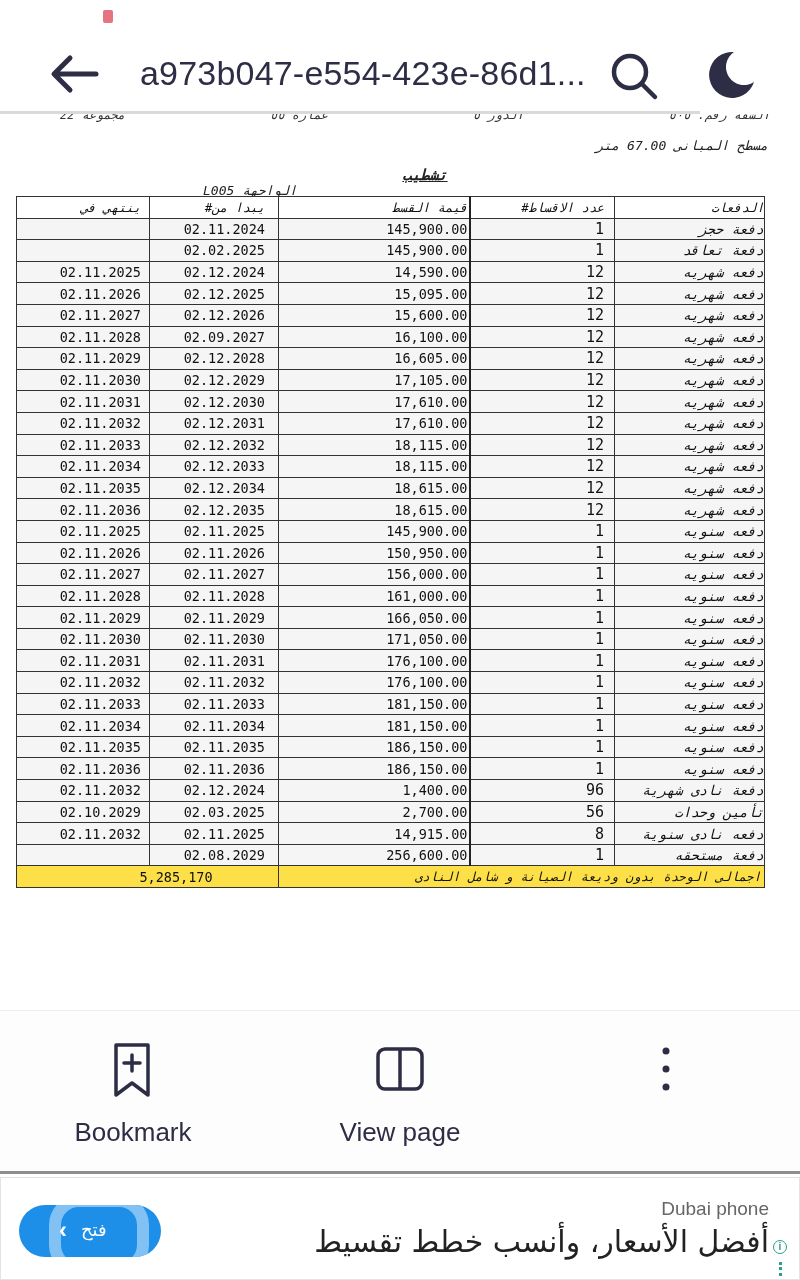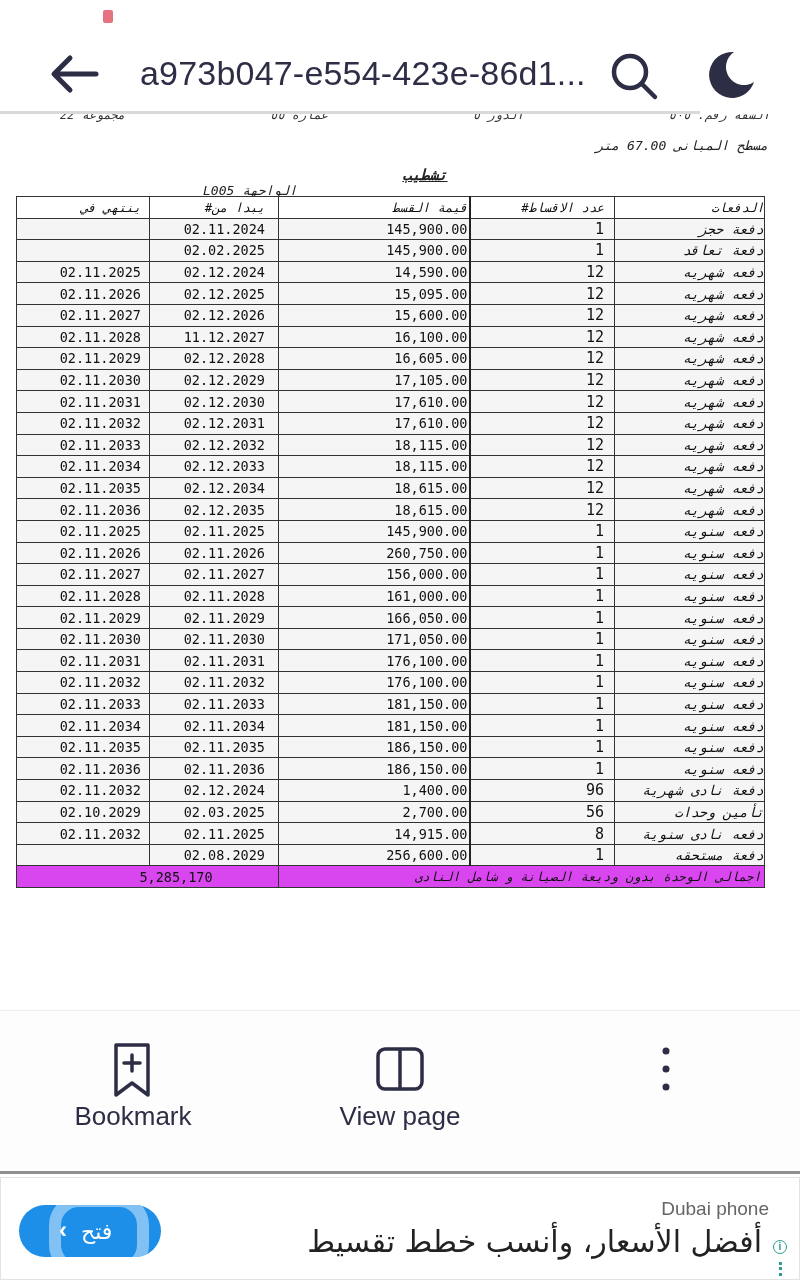--- a/index.html
+++ b/index.html
@@ -27,41 +27,41 @@
 
   table.pay { position: absolute; top: 82px; left: 16px; width: 749px; border-collapse: collapse; font-size: 13.5px; color: #111; }
   table.pay td { border: 1px solid #333; height: 21.6px; padding: 0 3px; background: #f5f5f5; white-space: nowrap; }
   table.pay td.c-end { width: 133px; text-align: right; padding-right: 8px; margin-top: 10px; }
   table.pay td.c-start { width: 129px; text-align: right; padding-right: 13px; }
   table.pay td.c-amt { width: 191px; text-align: right; padding-right: 1px; border-right: 2px solid #222; }
   table.pay td.c-cnt { width: 145px; text-align: right; padding-right: 10px; font-size: 15px; }
   table.pay td.c-type { text-align: right; direction: rtl; padding-right: 0; padding-left: 4px; font-style: italic; font-size: 13.5px; text-align: right; }
   table.pay tr.head td { font-size: 12.5px; font-style: italic; background: #fff; }
   table.pay tr.head td.c-type { text-align: right; }
-  table.pay tr.total td { background: #d946ef; height: 22px; font-style: italic; }
+  table.pay tr.total td { background: #fde047; height: 22px; font-style: italic; }
   table.pay tr.total td.total-label { text-align: right; direction: rtl; font-size: 12.5px; }
   table.pay tr.total td.total-val { text-align: center; font-style: normal; padding-left: 60px; }
 
   
   .action-bar { position: absolute; top: 1010px; left: 0; width: 800px; height: 164px; background: #fdfdfd; border-top: 1px solid #eee; border-bottom: 3px solid #8e8e8e; }
   .action { position: absolute; top: 28px; width: 200px; text-align: center; cursor: pointer; }
   .action .ic { width: 60px; height: 60px; margin: 0 auto; }
-  .action .lbl { margin-top: 2px; font-size: 26px; color: #2d2d45; }
+  .action .lbl { margin-top: 18px; font-size: 26px; color: #2d2d45; }
   .act-bookmark { left: 33px; }
   .act-view { left: 300px; }
   .act-more { left: 566px; }
 
   
   .ad { position: absolute; top: 1177px; left: 0; width: 800px; height: 103px; background: #fff; border: 1px solid #e3e3e3; }
   .ad .open-btn { position: absolute; left: 18px; top: 27px; width: 142px; height: 52px; border-radius: 26px; background: #1e8fe8; overflow: hidden; cursor: pointer; }
   .ad .open-btn .deco { position: absolute; left: 30px; top: -10px; width: 100px; height: 80px; border: 12px solid #8cc6f4; border-radius: 30px; opacity: .9; }
   .ad .open-btn .chev { position: absolute; left: 40px; top: 11px; color: #fff; font-size: 24px; font-weight: bold; }
-  .ad .open-btn .txt { position: absolute; left: 62px; top: 14px; color: #fff; font-size: 22px; font-family: "DejaVu Sans", sans-serif; }
+  .ad .open-btn .txt { position: absolute; left: 62px; top: 14px; color: #fff; font-size: 18px; font-family: "DejaVu Sans", sans-serif; }
   .ad .sponsor { position: absolute; right: 30px; top: 20px; font-size: 19px; color: #666; }
-  .ad .headline { position: absolute; right: 37px; top: 46px; font-size: 30px; color: #222; direction: rtl; font-family: "DejaVu Sans", sans-serif; text-align: right; }
+  .ad .headline { position: absolute; right: 30px; top: 46px; font-size: 30px; color: #222; direction: rtl; font-family: "DejaVu Sans", sans-serif; text-align: right; }
   .ad .info { position: absolute; right: 12px; top: 62px; width: 14px; height: 14px; border: 1.5px solid #2a9d8f; border-radius: 50%; font-size: 10px; color: #2a9d8f; text-align: center; line-height: 12px; font-weight: bold; }
   .ad .dots { position: absolute; right: 17px; top: 84px; width: 3px; height: 14px; border-left: 3px dotted #2a9d8f; }
 </style>
 </head>
 <body>
 
 <div class="status-bar">
   <div class="pdf-note"></div>
 </div>
 
@@ -135,21 +135,21 @@
         </tr>
         <tr>
           <td class="c-end">02.11.2027</td>
           <td class="c-start">02.12.2026</td>
           <td class="c-amt">15,600.00</td>
           <td class="c-cnt">12</td>
           <td class="c-type">دفعه شهريه</td>
         </tr>
         <tr>
           <td class="c-end">02.11.2028</td>
-          <td class="c-start">11.12.2027</td>
+          <td class="c-start">02.09.2027</td>
           <td class="c-amt">16,100.00</td>
           <td class="c-cnt">12</td>
           <td class="c-type">دفعه شهريه</td>
         </tr>
         <tr>
           <td class="c-end">02.11.2029</td>
           <td class="c-start">02.12.2028</td>
           <td class="c-amt">16,605.00</td>
           <td class="c-cnt">12</td>
           <td class="c-type">دفعه شهريه</td>
@@ -206,21 +206,21 @@
         <tr>
           <td class="c-end">02.11.2025</td>
           <td class="c-start">02.11.2025</td>
           <td class="c-amt">145,900.00</td>
           <td class="c-cnt">1</td>
           <td class="c-type">دفعه سنويه</td>
         </tr>
         <tr>
           <td class="c-end">02.11.2026</td>
           <td class="c-start">02.11.2026</td>
-          <td class="c-amt">260,750.00</td>
+          <td class="c-amt">150,950.00</td>
           <td class="c-cnt">1</td>
           <td class="c-type">دفعه سنويه</td>
         </tr>
         <tr>
           <td class="c-end">02.11.2027</td>
           <td class="c-start">02.11.2027</td>
           <td class="c-amt">156,000.00</td>
           <td class="c-cnt">1</td>
           <td class="c-type">دفعه سنويه</td>
         </tr>

